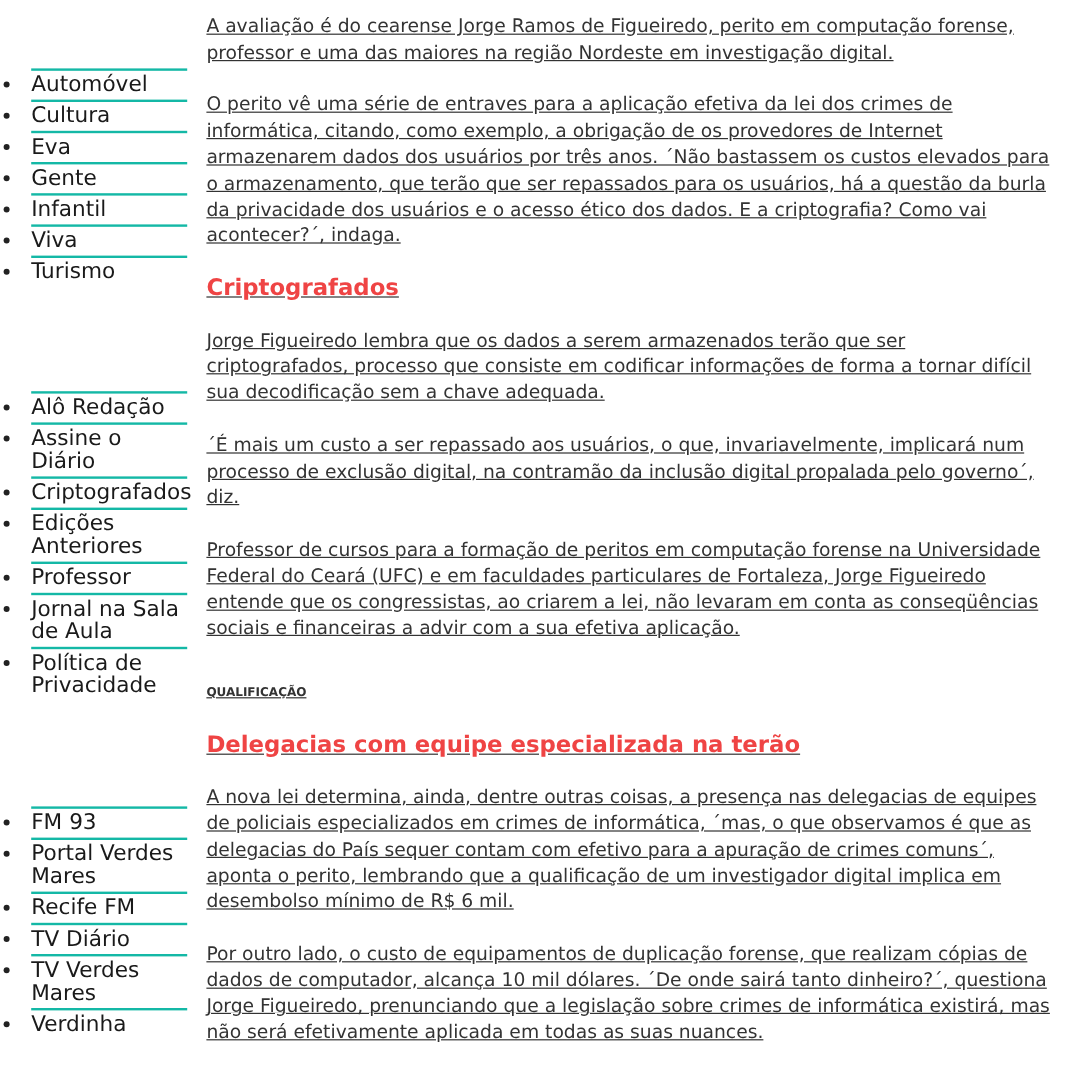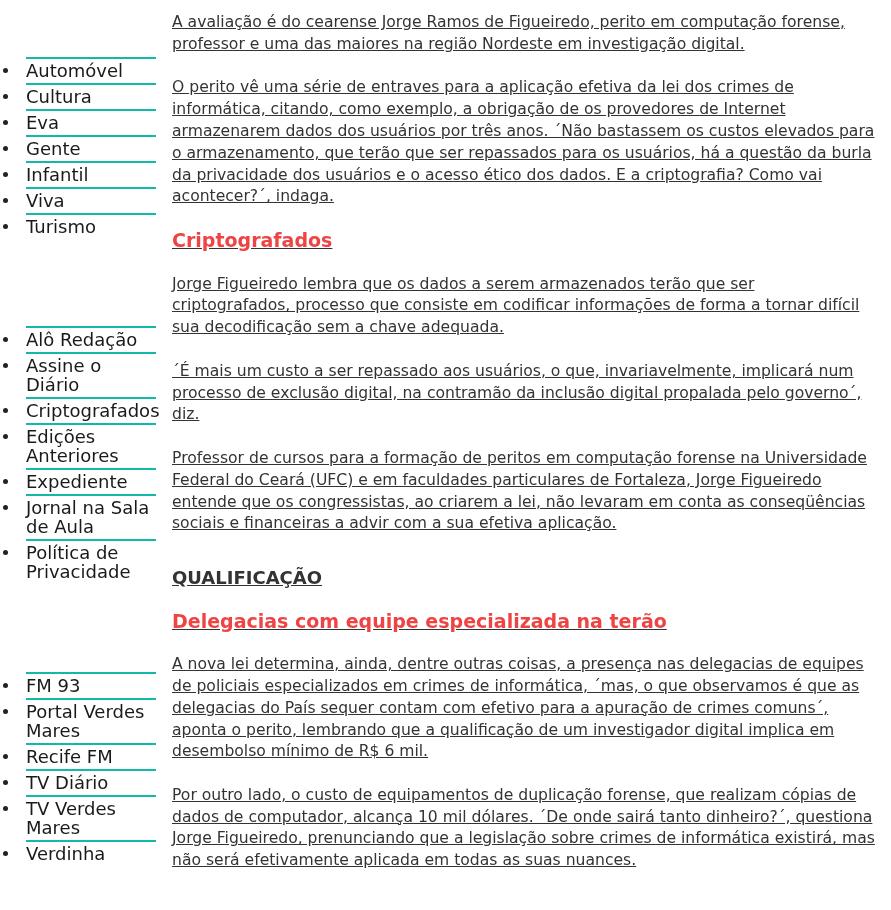--- a/index.html
+++ b/index.html
@@ -26,41 +26,41 @@
       width: 5px; height: 5px; border-radius: 50%;
       background: #222222;
     }
     .nav-item a { color: #1a1a1a; text-decoration: none; cursor: pointer; }
     .content {
       position: absolute; left: 172px; top: 12px; width: 705px;
       font-size: 15.6px; line-height: 21.8px; color: #333333; text-decoration: underline;
     }
     .content p { margin: 0 0 21.8px 0; }
     .content h3 { margin: 0 0 21.8px 0; font-size: 19px; line-height: 21.8px; font-weight: bold; color: #ef4444; }
-    .content h2 { margin: 0 0 21.8px 0; font-size: 18px; line-height: 21.8px; font-weight: bold; color: #333333; padding-top: 10px; }
+    .content h2 { margin: 0 0 21.8px 0; font-size: 10px; line-height: 21.8px; font-weight: bold; color: #333333; padding-top: 10px; }
   </style>
 </head>
 <body>
 
 <nav class="sidebar">
   <ul class="nav-group" style="top:57px;">
       <li class="nav-item"><span class="bullet"></span><a>Automóvel</a></li>
       <li class="nav-item"><span class="bullet"></span><a>Cultura</a></li>
       <li class="nav-item"><span class="bullet"></span><a>Eva</a></li>
       <li class="nav-item"><span class="bullet"></span><a>Gente</a></li>
       <li class="nav-item"><span class="bullet"></span><a>Infantil</a></li>
       <li class="nav-item"><span class="bullet"></span><a>Viva</a></li>
       <li class="nav-item"><span class="bullet"></span><a>Turismo</a></li>
     </ul>
   <ul class="nav-group" style="top:326px;">
       <li class="nav-item"><span class="bullet"></span><a>Alô Redação</a></li>
       <li class="nav-item"><span class="bullet"></span><a>Assine o Diário</a></li>
       <li class="nav-item"><span class="bullet"></span><a>Criptografados</a></li>
       <li class="nav-item"><span class="bullet"></span><a>Edições Anteriores</a></li>
-      <li class="nav-item"><span class="bullet"></span><a>Expediente</a></li>
+      <li class="nav-item"><span class="bullet"></span><a>Professor</a></li>
       <li class="nav-item"><span class="bullet"></span><a>Jornal na Sala de Aula</a></li>
       <li class="nav-item"><span class="bullet"></span><a>Política de Privacidade</a></li>
     </ul>
   <ul class="nav-group" style="top:672px;">
       <li class="nav-item"><span class="bullet"></span><a>FM 93</a></li>
       <li class="nav-item"><span class="bullet"></span><a>Portal Verdes Mares</a></li>
       <li class="nav-item"><span class="bullet"></span><a>Recife FM</a></li>
       <li class="nav-item"><span class="bullet"></span><a>TV Diário</a></li>
       <li class="nav-item"><span class="bullet"></span><a>TV Verdes Mares</a></li>
       <li class="nav-item"><span class="bullet"></span><a>Verdinha</a></li>

